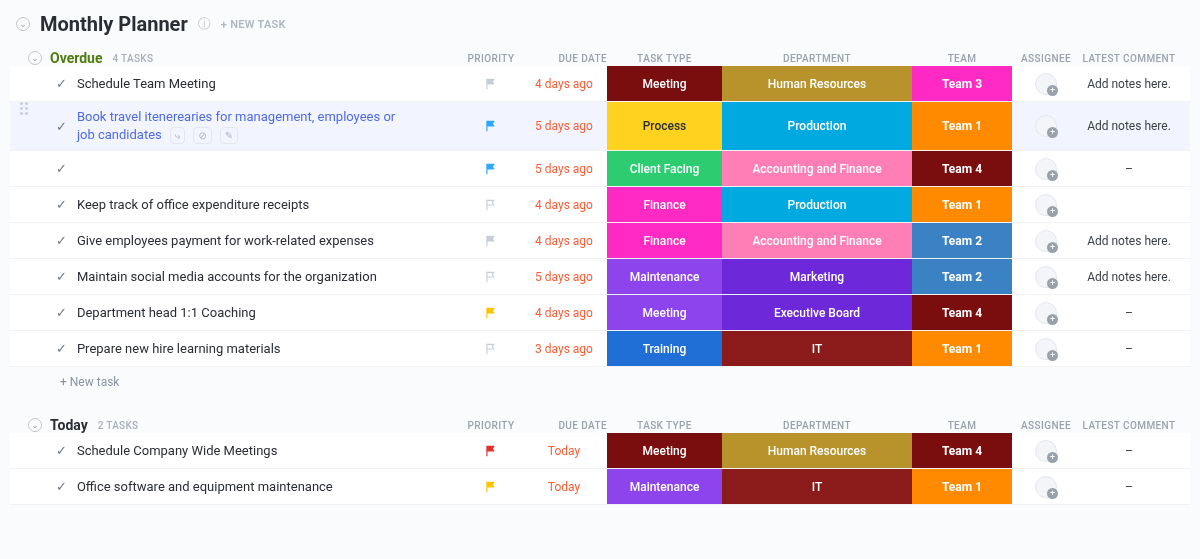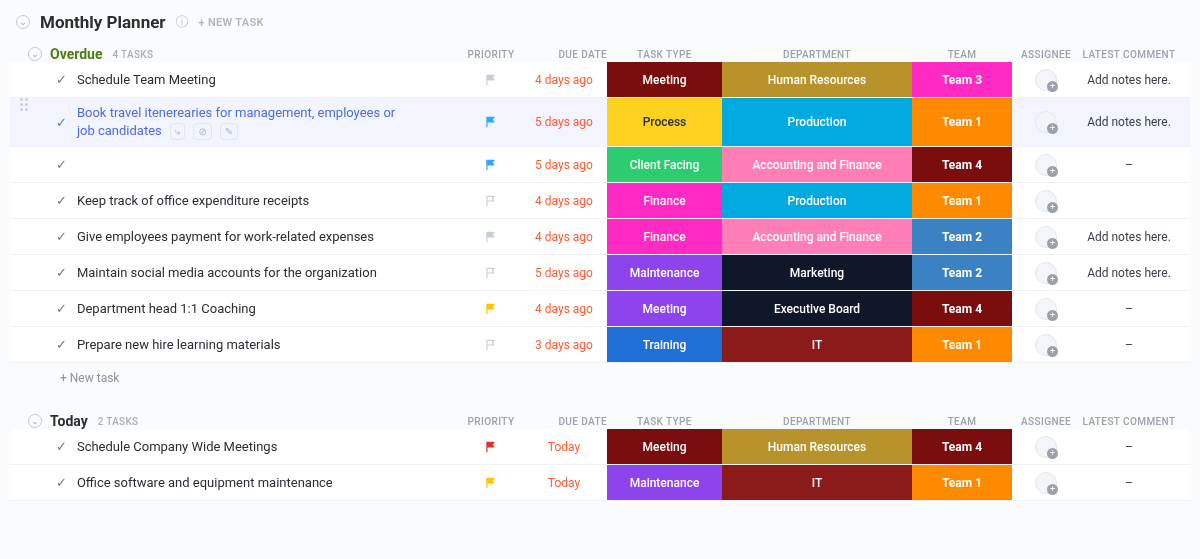--- a/index.html
+++ b/index.html
@@ -1,21 +1,21 @@
 <!DOCTYPE html>
 <html><head>
 <meta charset="utf-8">
 <style>
 * { box-sizing: border-box; margin: 0; padding: 0; }
 body { font-family: -apple-system, BlinkMacSystemFont, "Segoe UI", Roboto, sans-serif; background: #fafbfc; color: #2a2e34; font-size: 13px; width: 1200px; }
 .page { padding: 12px 10px; }
 
 .header-row { display: flex; align-items: center; gap: 10px; margin-bottom: 14px; padding-left: 6px; }
 .caret { width: 14px; height: 14px; border: 1px solid #c7c7c7; border-radius: 50%; display: flex; align-items: center; justify-content: center; color: #a0a0a0; font-size: 9px; }
-.page-title { font-weight: 700; font-size: 17px; color: #2a2e34; }
+.page-title { font-weight: 700; font-size: 20px; color: #2a2e34; }
 .info-icon { color: #c7c7c7; font-size: 13px; }
 .new-task-top { color: #b0b6bf; font-size: 11px; font-weight: 600; letter-spacing: 0.3px; }
 
 .group { margin-bottom: 20px; }
 .group-header { display: flex; align-items: center; padding-left: 18px; }
 .group-caret { width: 14px; height: 14px; border: 1px solid #c7c7c7; border-radius: 50%; display: flex; align-items: center; justify-content: center; color: #a0a0a0; font-size: 9px; margin-right: 8px; }
 .group-title { font-weight: 700; font-size: 14px; }
 .group-title.overdue { color: #4d7c0f; }
 .group-title.today { color: #2a2e34; }
 .group-count { color: #a9afb8; font-size: 10px; font-weight: 500; margin-left: 10px; letter-spacing: 0.3px; }
@@ -64,21 +64,21 @@
 .bg-gold { background: #b8932c; }
 .bg-magenta { background: #ff29c3; }
 .bg-yellow { background: #ffd21f; color: #2a2e34 !important; }
 .bg-cyan { background: #00a9e0; }
 .bg-orange { background: #ff8a00; }
 .bg-green { background: #2ecc71; }
 .bg-pink { background: #ff7eb6; }
 .bg-maroon { background: #7a0d0d; }
 .bg-steelblue { background: #3b82c4; }
 .bg-purple { background: #8e44ec; }
-.bg-deeporange { background: #0f172a; }
+.bg-deeporange { background: #6d28d9; }
 .bg-blue { background: #1f6fd6; }
 .bg-darkred2 { background: #8b1a1a; }
 </style>
 </head>
 <body>
 
 <div class="page">
   <div class="header-row">
     <span class="caret">⌄</span>
     <span class="page-title">Monthly Planner</span>

